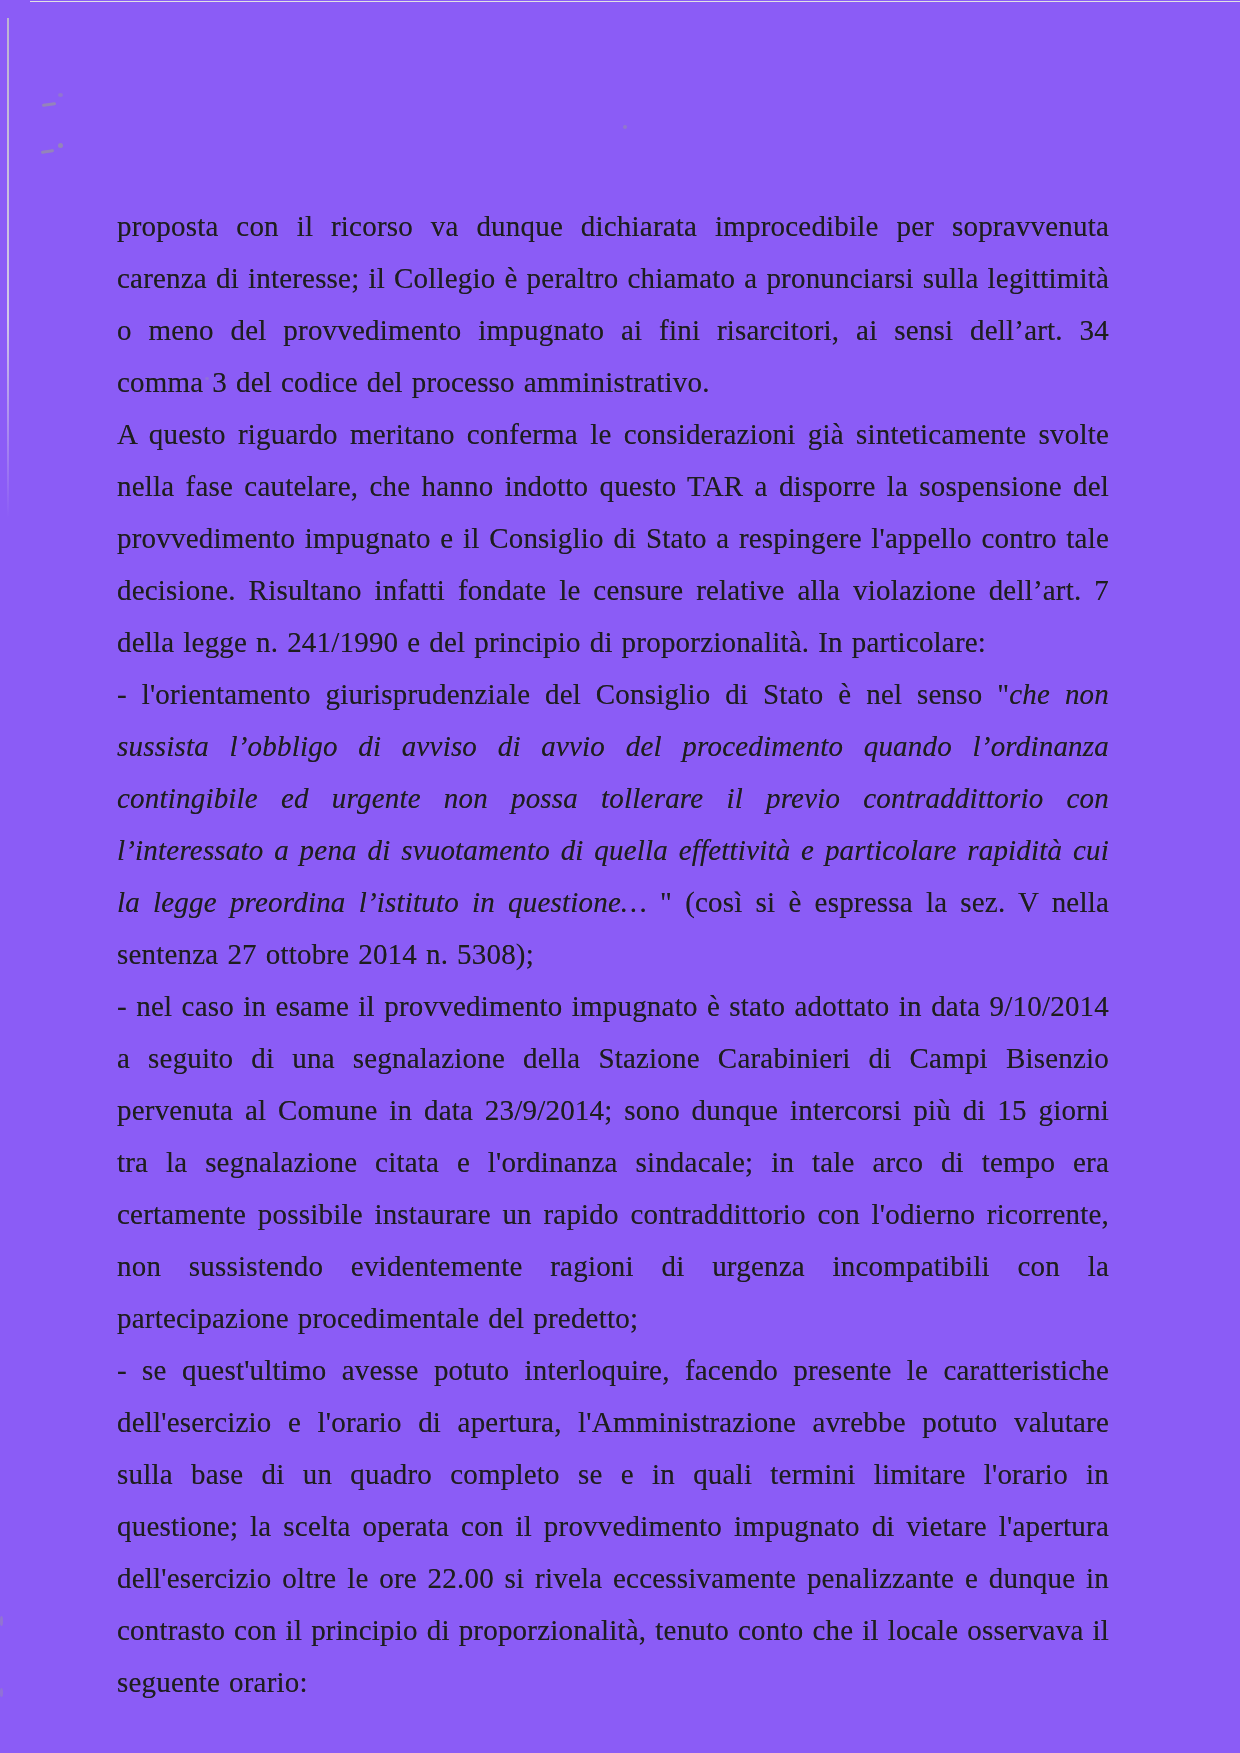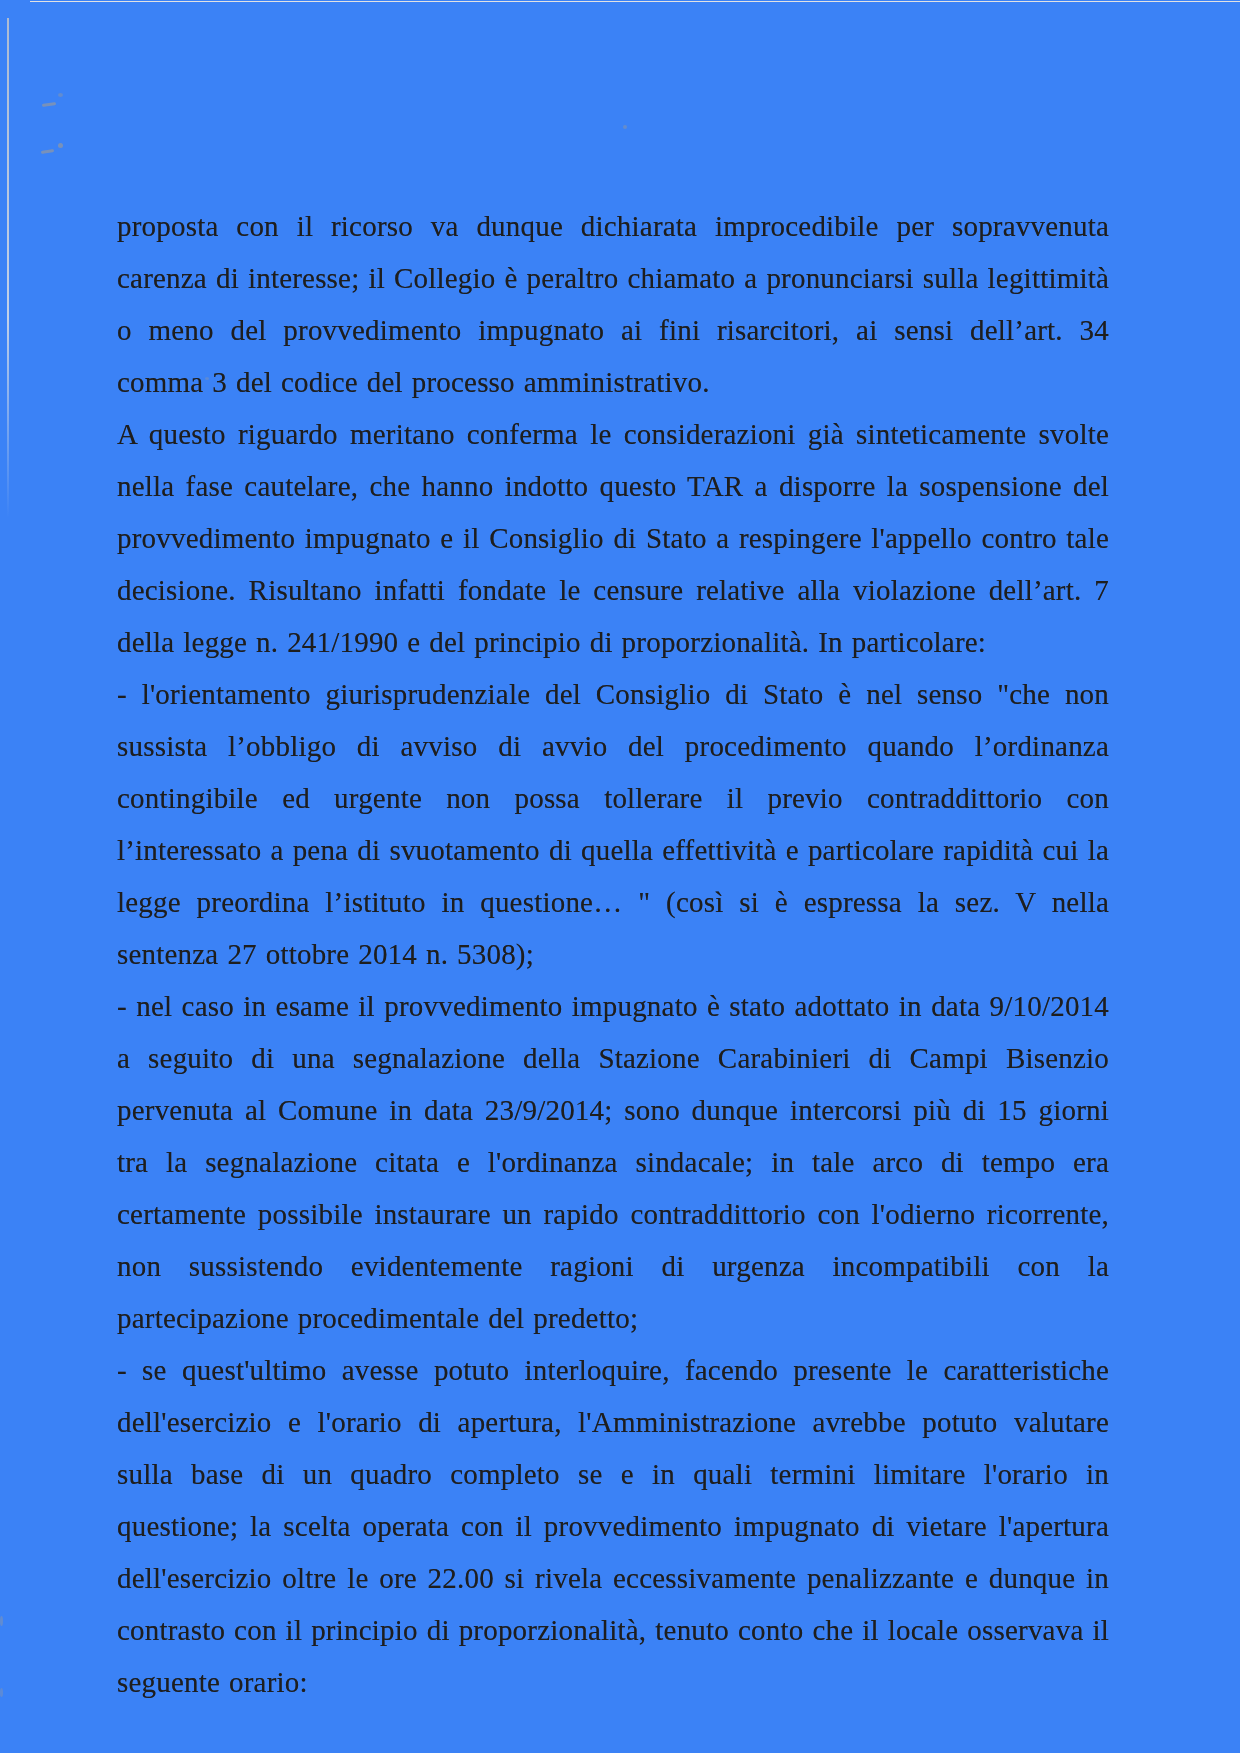--- a/index.html
+++ b/index.html
@@ -5,21 +5,21 @@
 <style>
   html, body {
     margin: 0;
     padding: 0;
     background: #ffffff;
   }
   .page {
     position: relative;
     width: 1240px;
     height: 1753px;
-    background: #3b82f6;
+    background: #8b5cf6;
     overflow: hidden;
     font-family: "Liberation Serif", serif;
   }
   
   .scan-edge-left {
     position: absolute;
     left: 7px;
     top: 18px;
     width: 2px;
     height: 500px;
@@ -63,20 +63,21 @@
     letter-spacing: 0.2px;
     word-spacing: 1.5px;
     hyphens: none;
     text-shadow: 0 0 0.6px rgba(30,30,30,0.55);
   }
   .para {
     margin: 0;
     padding: 0;
   }
   .quote-italic {
+    font-style: italic;
   }
 </style>
 </head>
 <body>
 
 <div class="page">
 
   <div class="scan-edge-left"></div>
   <div class="scan-edge-top"></div>
   <div class="speck dash sp1"></div>

